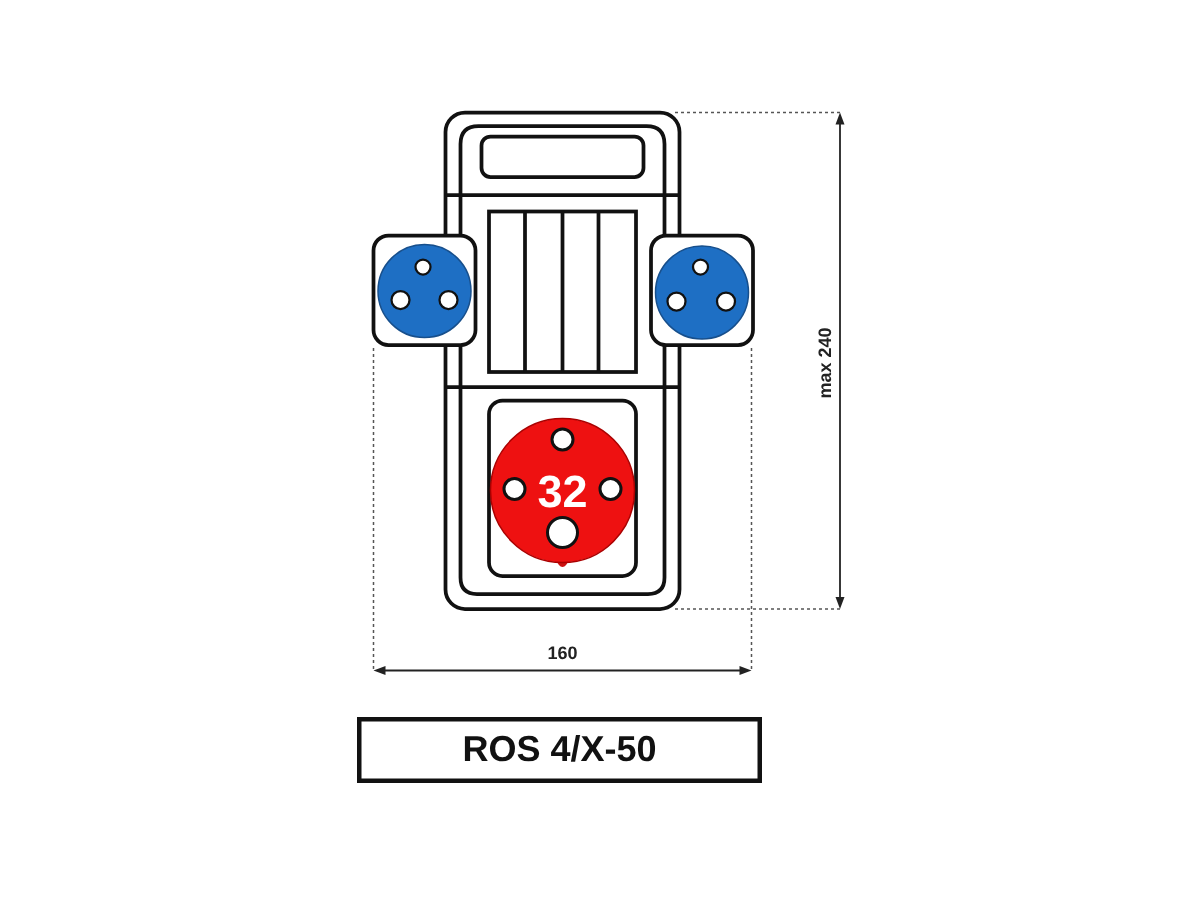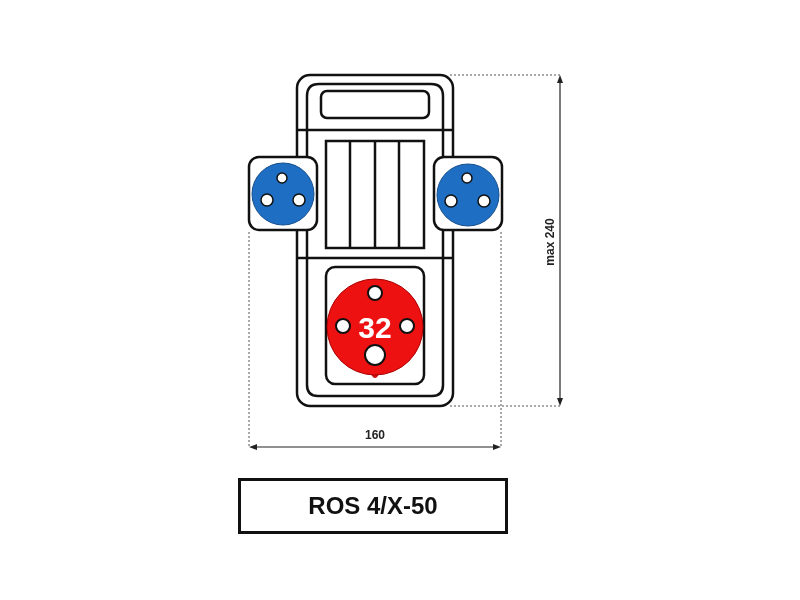--- a/index.html
+++ b/index.html
@@ -30,21 +30,21 @@
       font-family: "Liberation Sans", sans-serif;
       font-weight: bold;
       font-size: 30px;
       fill: #ffffff;
     }
     .model-box {
       position: absolute;
       left: 238px;
       top: 478px;
       width: 270px;
-      height: 56px;
+      height: 44px;
       border: 3px solid #111111;
       box-sizing: border-box;
       display: flex;
       align-items: center;
       justify-content: center;
       background: #ffffff;
     }
     .model-label {
       font-family: "Liberation Sans", sans-serif;
       font-weight: bold;

